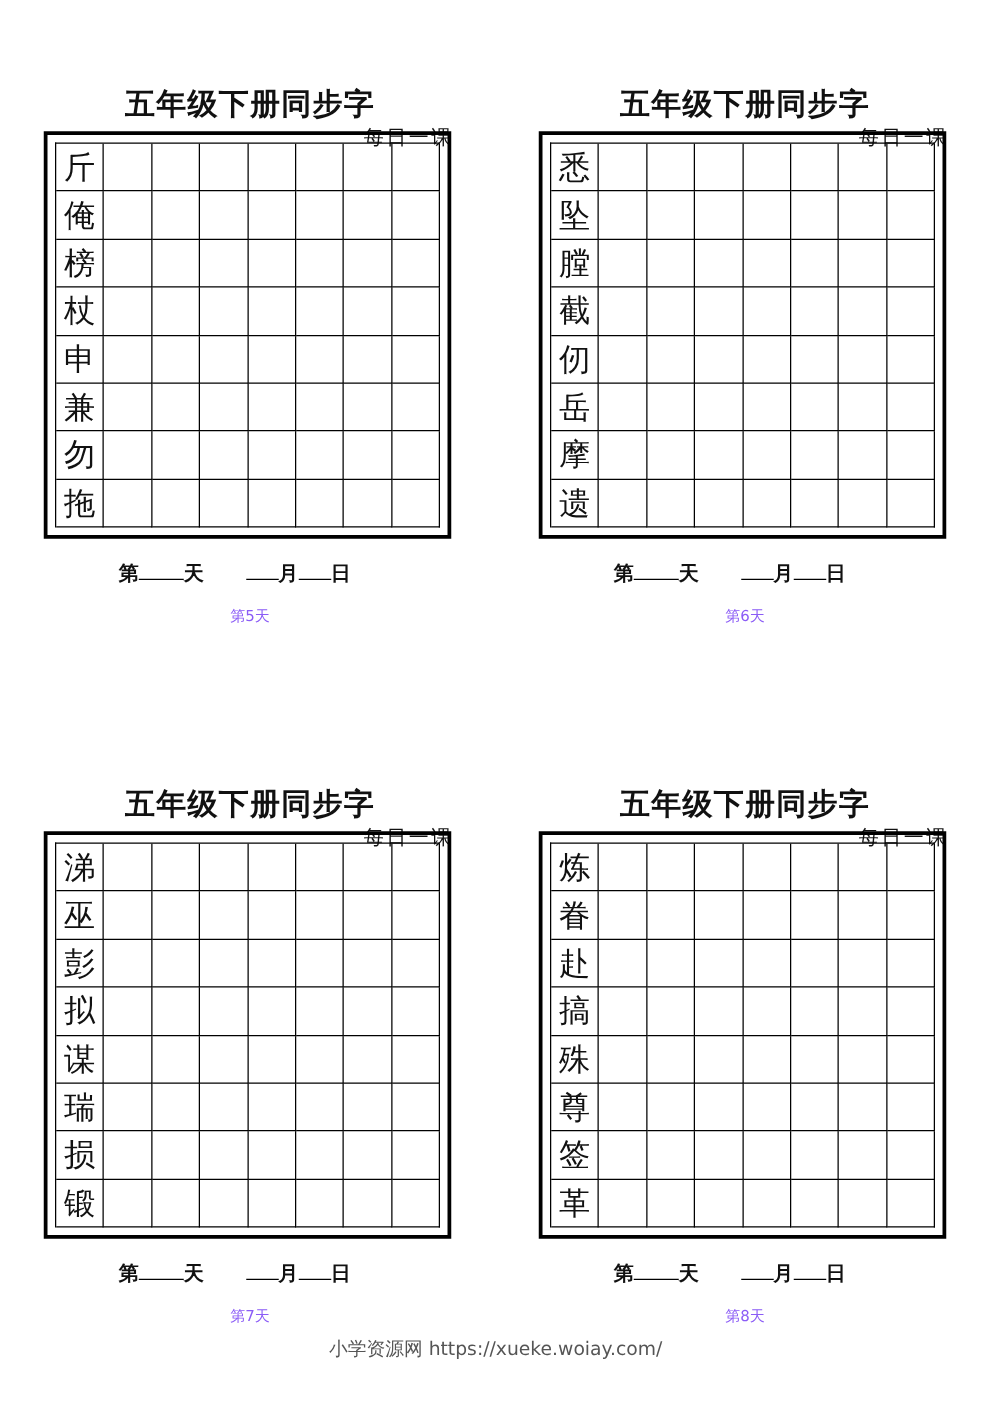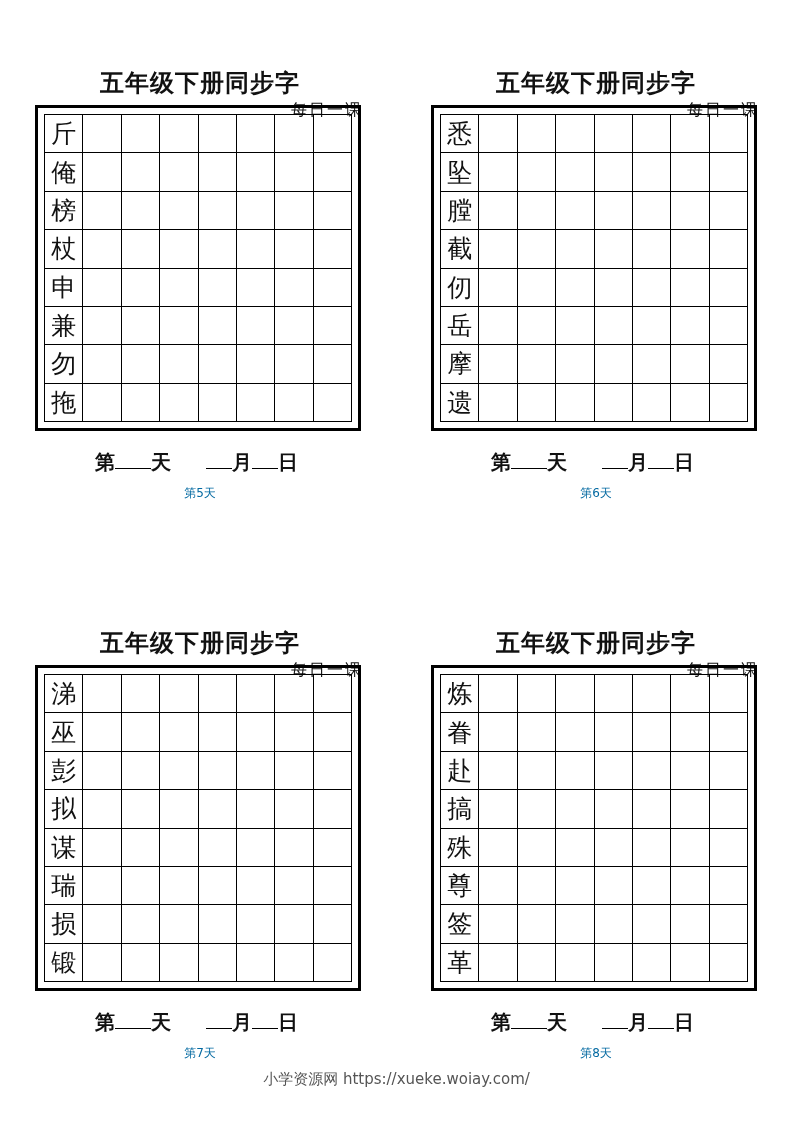--- a/index.html
+++ b/index.html
@@ -10,24 +10,24 @@
            font-size:24px; font-weight:bold; letter-spacing:1px; font-family:"DejaVu Serif", serif;margin-top:32px; }
   .subtitle { position:absolute; right:2px; top:40px; font-size:16px; letter-spacing:2px; font-family:"DejaVu Serif", serif;margin-top:25px; }
   .frame { position:absolute; left:0; top:70px; width:320px; height:320px;
            border:3px solid #000; box-sizing:content-box; }
   .grid { position:absolute; left:6px; top:6px; width:308px; height:308px;
           display:grid; grid-template-columns:repeat(8, 1fr); grid-template-rows:repeat(8,1fr);
           border-top:1.5px solid #000; border-left:1.5px solid #000; box-sizing:border-box; }
   .cell { border-right:1.5px solid #000; border-bottom:1.5px solid #000; box-sizing:border-box;
           display:flex; align-items:center; justify-content:center; font-size:25px;
           font-family:"DejaVu Serif", serif; }
-  .dateline { position:absolute; top:414px; left:60px; font-size:20px; font-weight:bold; white-space:nowrap; }
+  .dateline { position:absolute; top:414px; left:60px; font-size:16px; font-weight:bold; white-space:nowrap; }
   .blank { display:inline-block; border-bottom:1.5px solid #000; height:14px; vertical-align:baseline; }
   .daylabel { position:absolute; top:450px; left:0; width:330px; text-align:center;
-              font-size:12px; color:#0369a1; font-family:"DejaVu Sans", sans-serif; }
+              font-size:12px; color:#8b5cf6; font-family:"DejaVu Sans", sans-serif; }
   .footer { position:absolute; top:1070px; left:0; width:793px; text-align:center;
             font-size:15px; color:#555; font-family:"DejaVu Sans", sans-serif; }
 </style>
 </head>
 <body>
 
 <div id="sheets">
     <div class="sheet" style="left: 35px; top: 35px;">
     <div class="title">五年级下册同步字</div>
     <div class="subtitle">每日一课</div>

